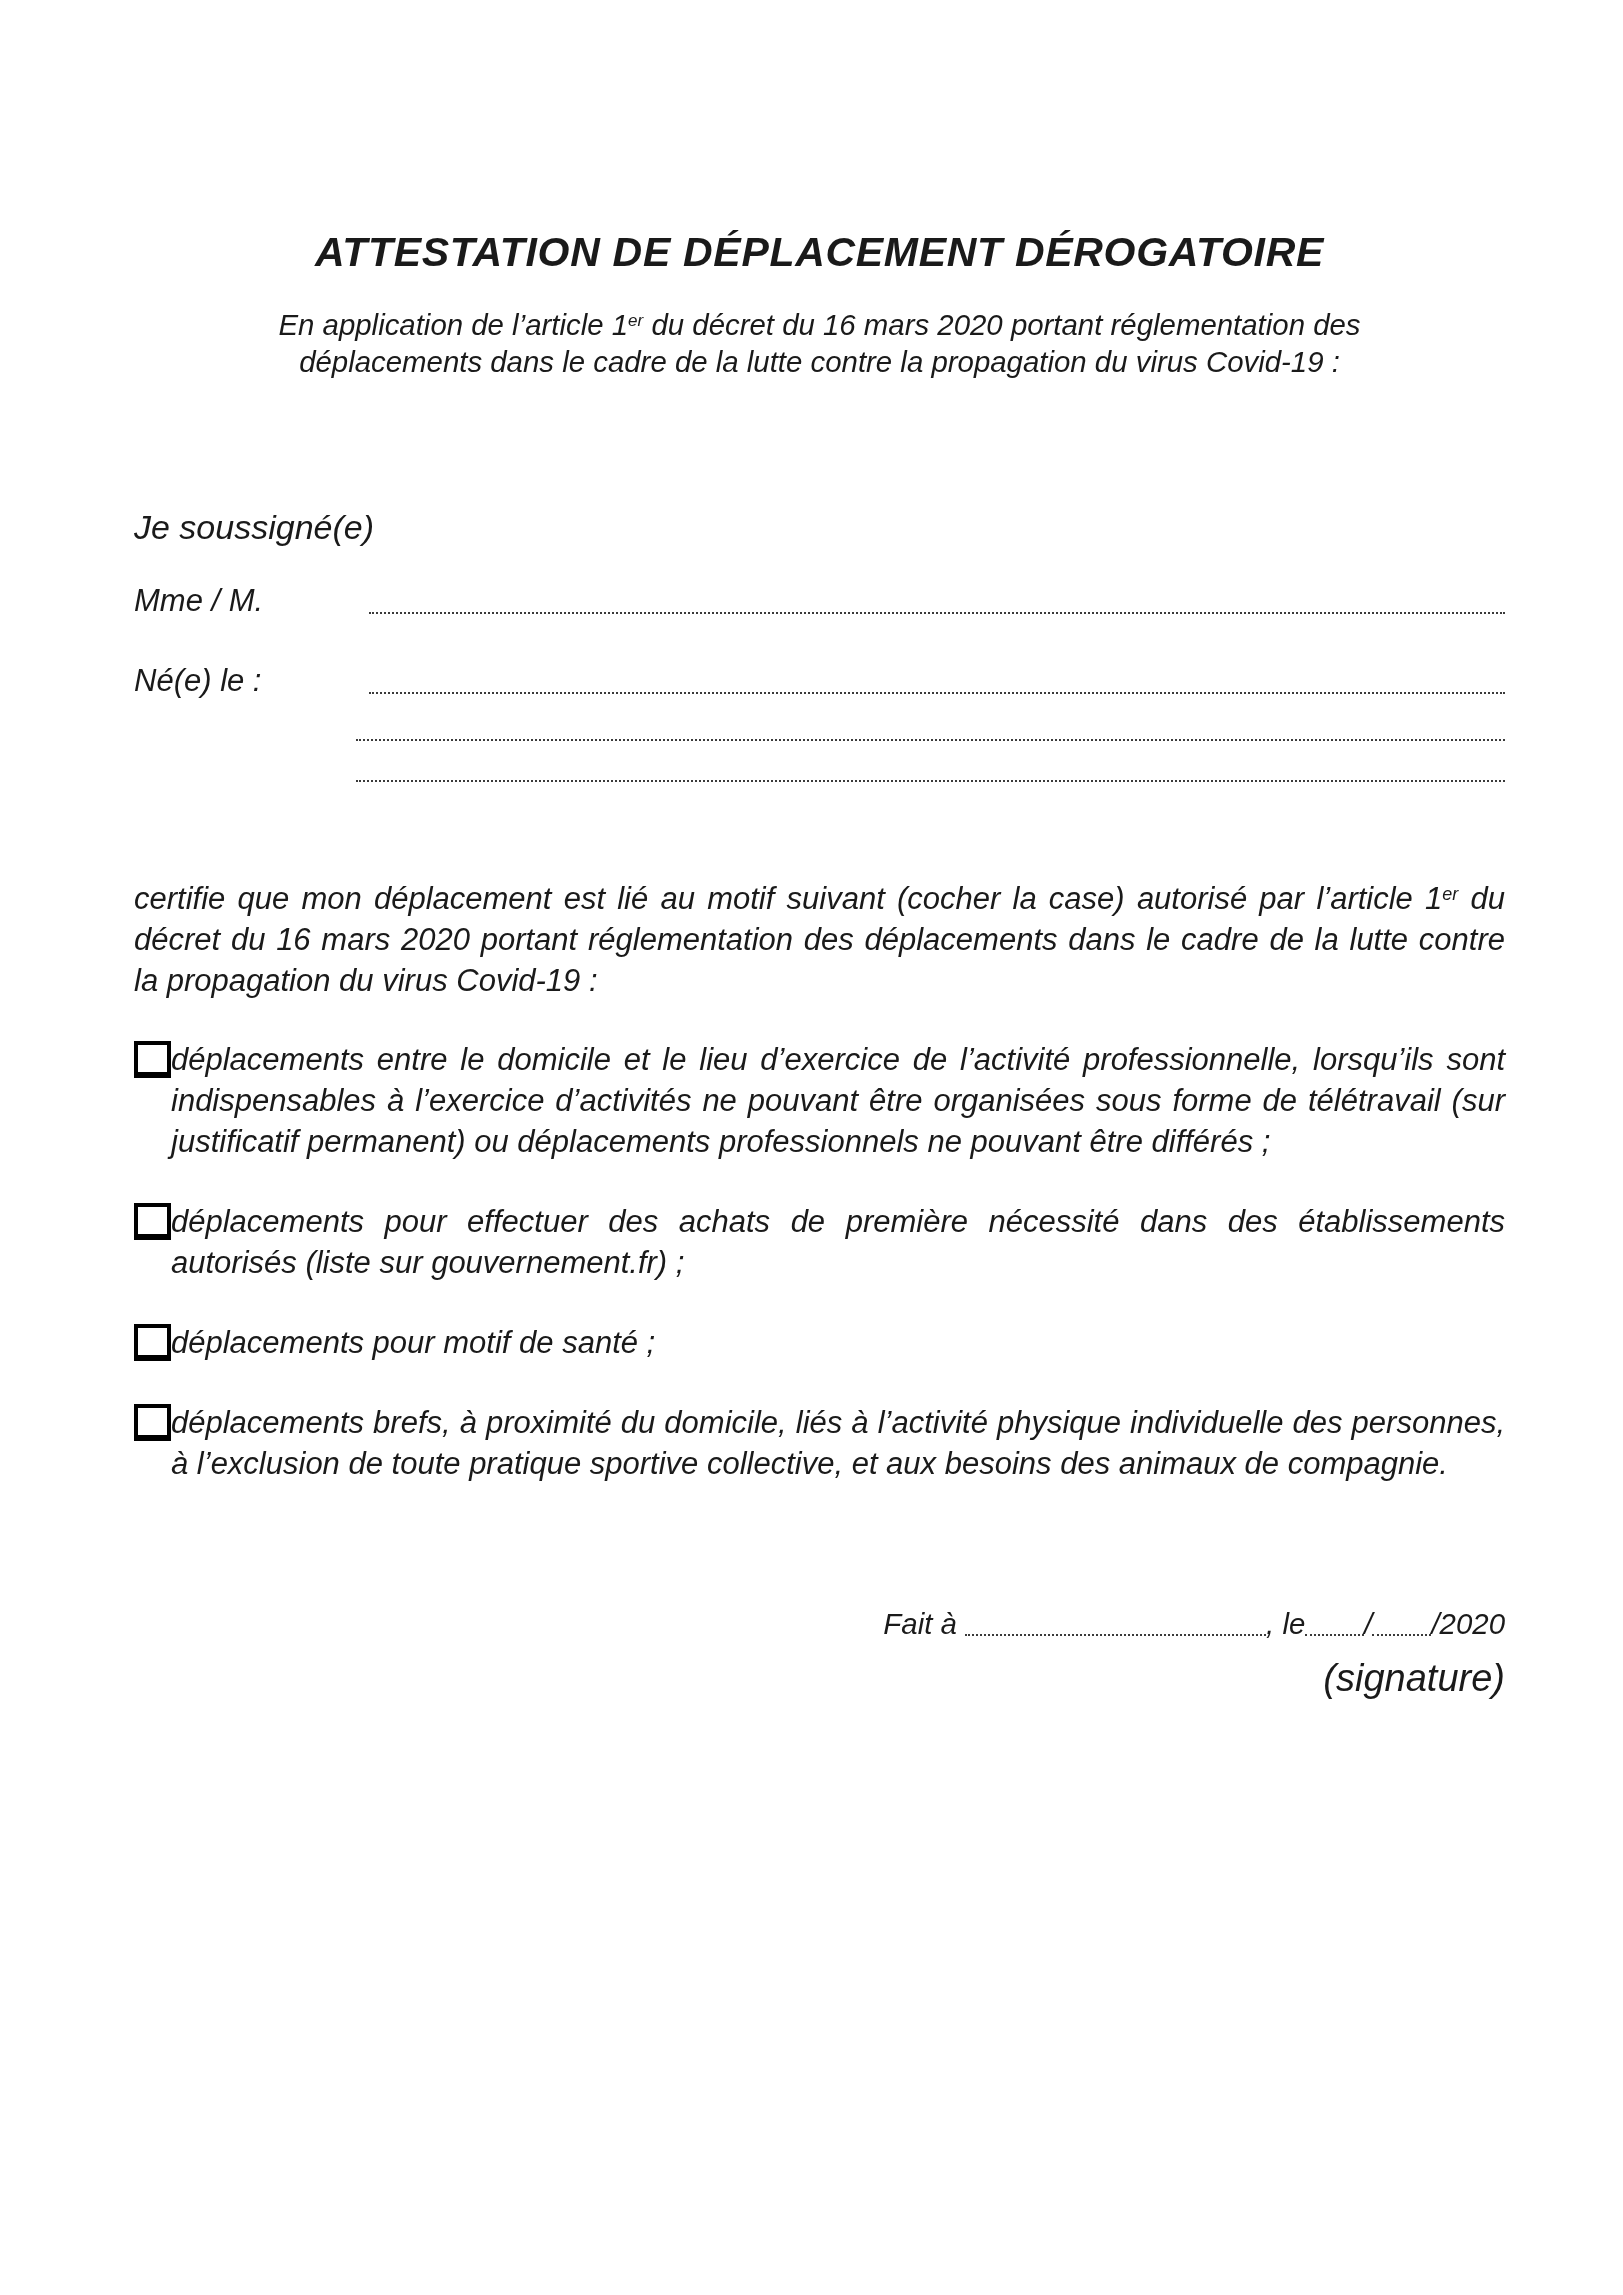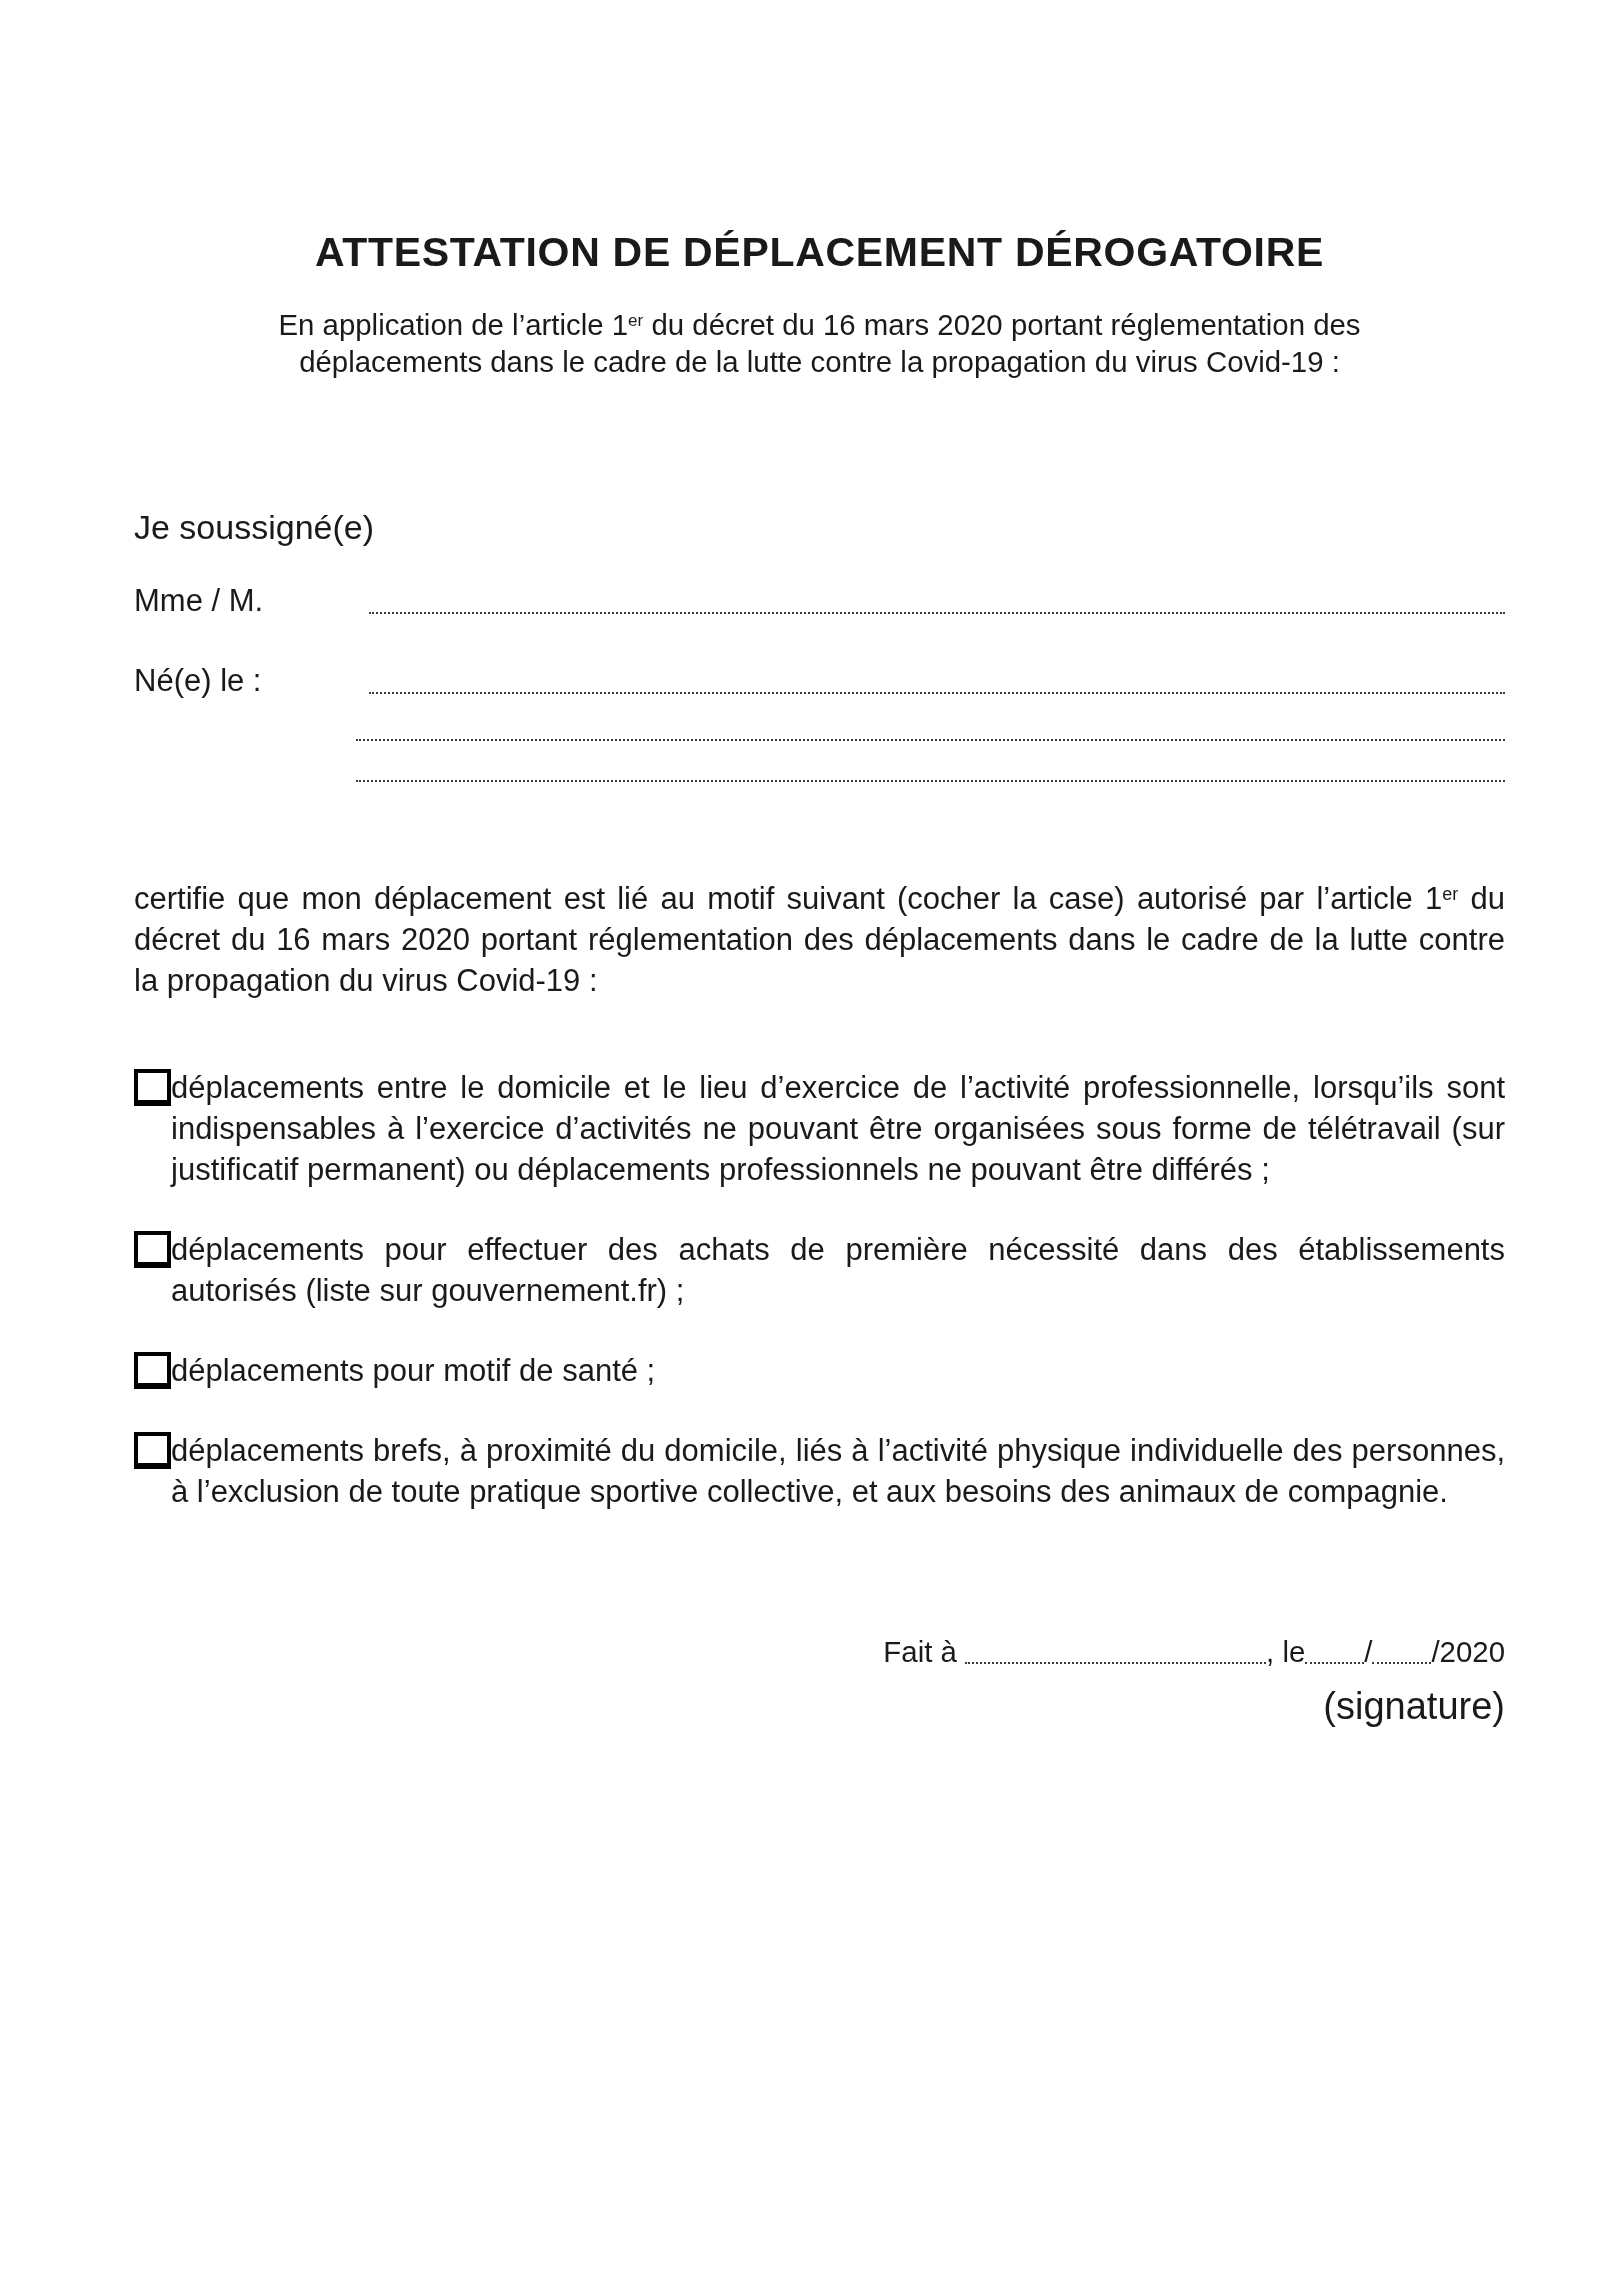--- a/index.html
+++ b/index.html
@@ -11,20 +11,21 @@
   html,body{margin:0;padding:0;}
   body{background:var(--paper);}
   .page{
     position:relative;
     width:1623px;
     height:2295px;
     background:var(--paper);
     color:var(--text);
     font-family:"Liberation Sans","DejaVu Sans",sans-serif;
     overflow:hidden;
+    font-style:italic;
   }
   .content{
     position:absolute;
     left:134px;
     right:118px;
     top:0;
   }
   .doc-title{
     margin:229px 0 0 0;
     font-size:41px;
@@ -79,21 +80,21 @@
   .certify{
     margin-top:92px;
     font-size:31px;
     line-height:41px;
     text-align:justify;
   }
   .reason{
     display:flex;
     align-items:flex-start;
   }
-  .reason.first{margin-top:66px;}
+  .reason.first{margin-top:38px;}
   .reason.next{margin-top:39px;}
   .checkbox{
     flex:none;
     width:37px;
     height:37px;
     box-sizing:border-box;
     border:4.6px solid var(--checkbox);
     border-bottom-width:6.5px;
     margin-top:2.6px;
     background:transparent;

